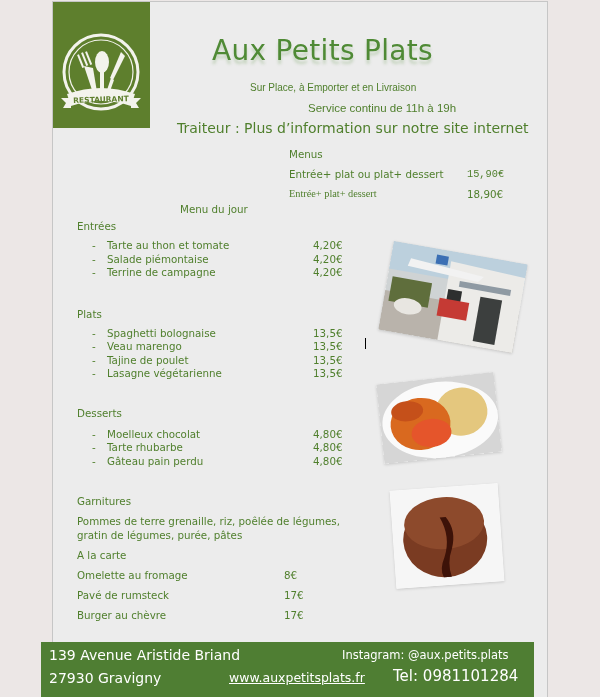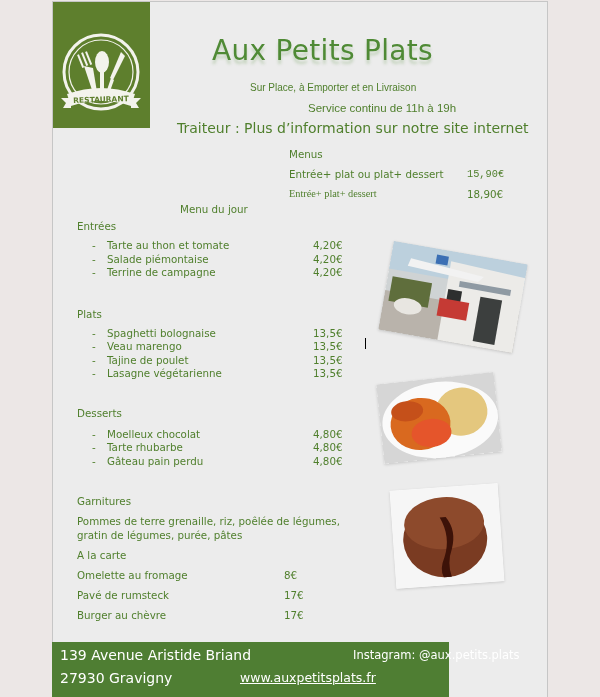--- a/index.html
+++ b/index.html
@@ -31,21 +31,21 @@
   .sub2 { left:308px; top:102px; font-size:11.5px; }
   .traiteur { left:177px; top:120px; font-size:14px; font-family:"DejaVu Sans", sans-serif; }
   .small { font-family:"DejaVu Sans", sans-serif; font-size:10.3px; }
   .sec-title { font-family:"DejaVu Sans", sans-serif; font-size:10.3px; }
   .item-row { position:absolute; left:92px; width:260px; height:13px; }
   .item-row .d { position:absolute; left:0; }
   .item-row .n { position:absolute; left:15px; }
   .item-row .p { position:absolute; left:221px; }
   .photo { position:absolute; overflow:hidden; box-shadow:0 1px 3px rgba(0,0,0,0.15); }
   .footer {
-    position:absolute; left:52px; top:642px; width:397px; height:55px;
+    position:absolute; left:41px; top:642px; width:493px; height:55px;
     background:#4f7e33; color:#ffffff;
   }
   .footer .f { position:absolute; white-space:nowrap; font-family:"DejaVu Sans", sans-serif; }
   .cursor { position:absolute; left:365px; top:338px; width:1px; height:11px; background:#000; }
 </style>
 </head>
 <body>
 
 <div class="page"></div>
 
@@ -189,13 +189,14 @@
     <ellipse cx="52" cy="36" rx="40" ry="26" fill="#8d4a2c"></ellipse>
     <path d="M48 30 Q58 50 50 70 Q44 82 48 90 L56 90 Q52 76 58 62 Q64 44 54 30 Z" fill="#3d1208"></path>
   </svg>
 </div>
 
 <div class="footer">
   <div class="f" style="left:8px; top:5px; font-size:14px;">139 Avenue Aristide Briand</div>
   <div class="f" style="left:8px; top:28px; font-size:14px;">27930 Gravigny</div>
   <div class="f" style="left:188px; top:28px; font-size:12.5px; text-decoration:underline;">www.auxpetitsplats.fr</div>
   <div class="f" style="left:301px; top:6px; font-size:11.5px;">Instagram: @aux.petits.plats</div>
+  <div class="f" style="left:352px; top:25px; font-size:15px;">Tel: 0981101284</div>
 </div>
 
 </body></html>

